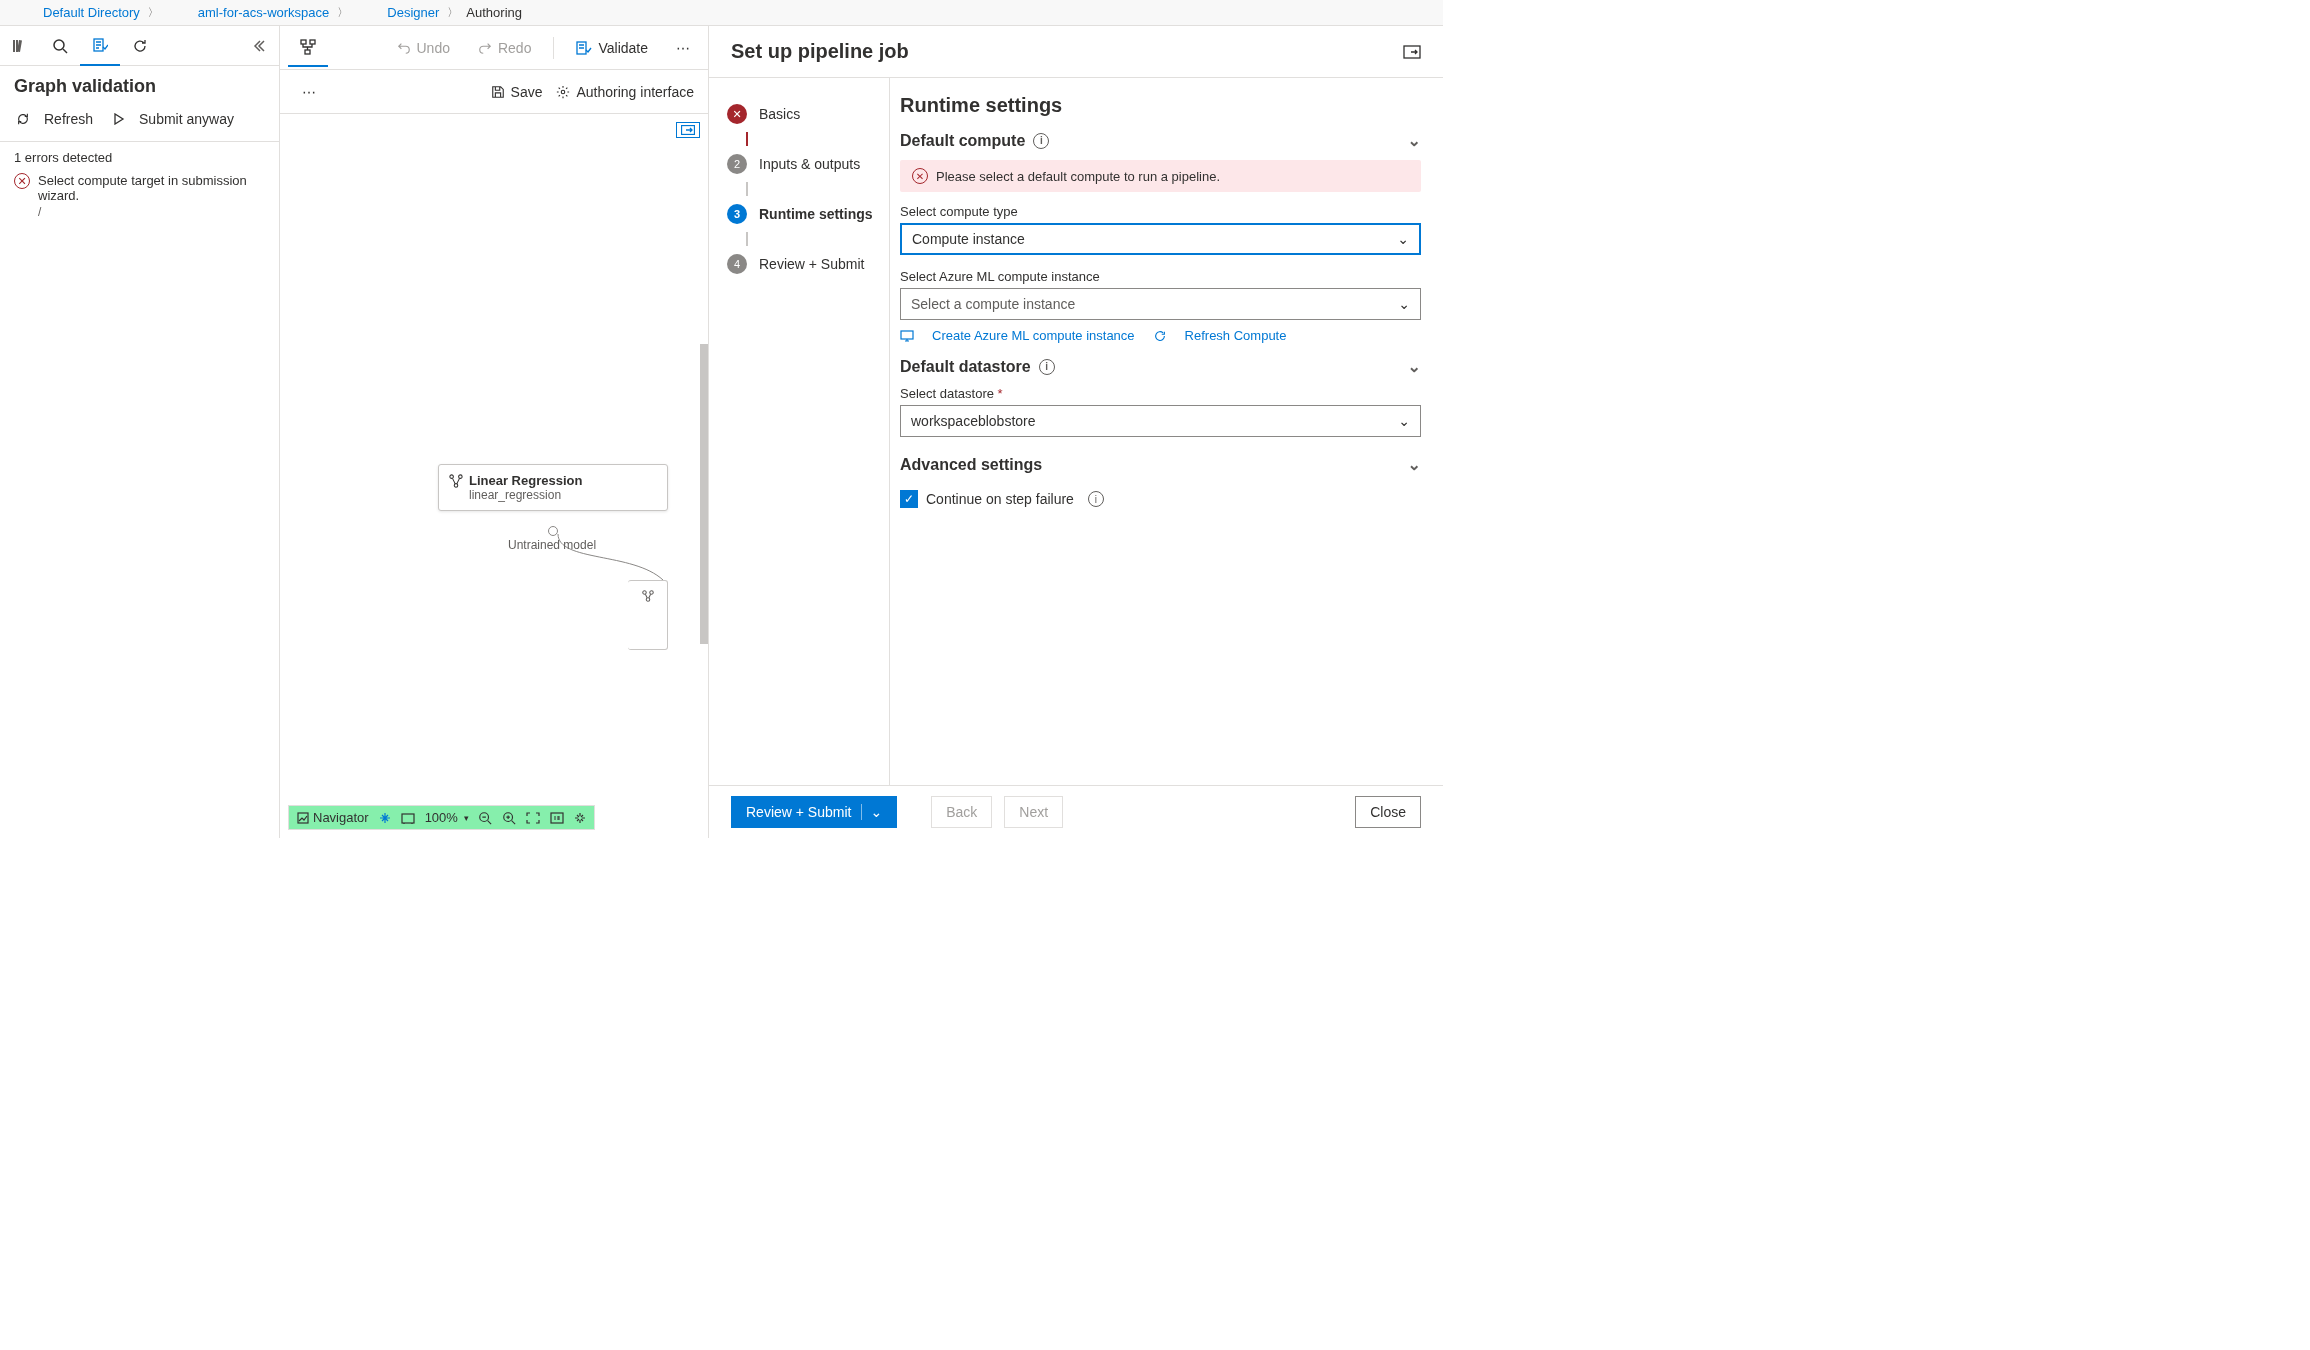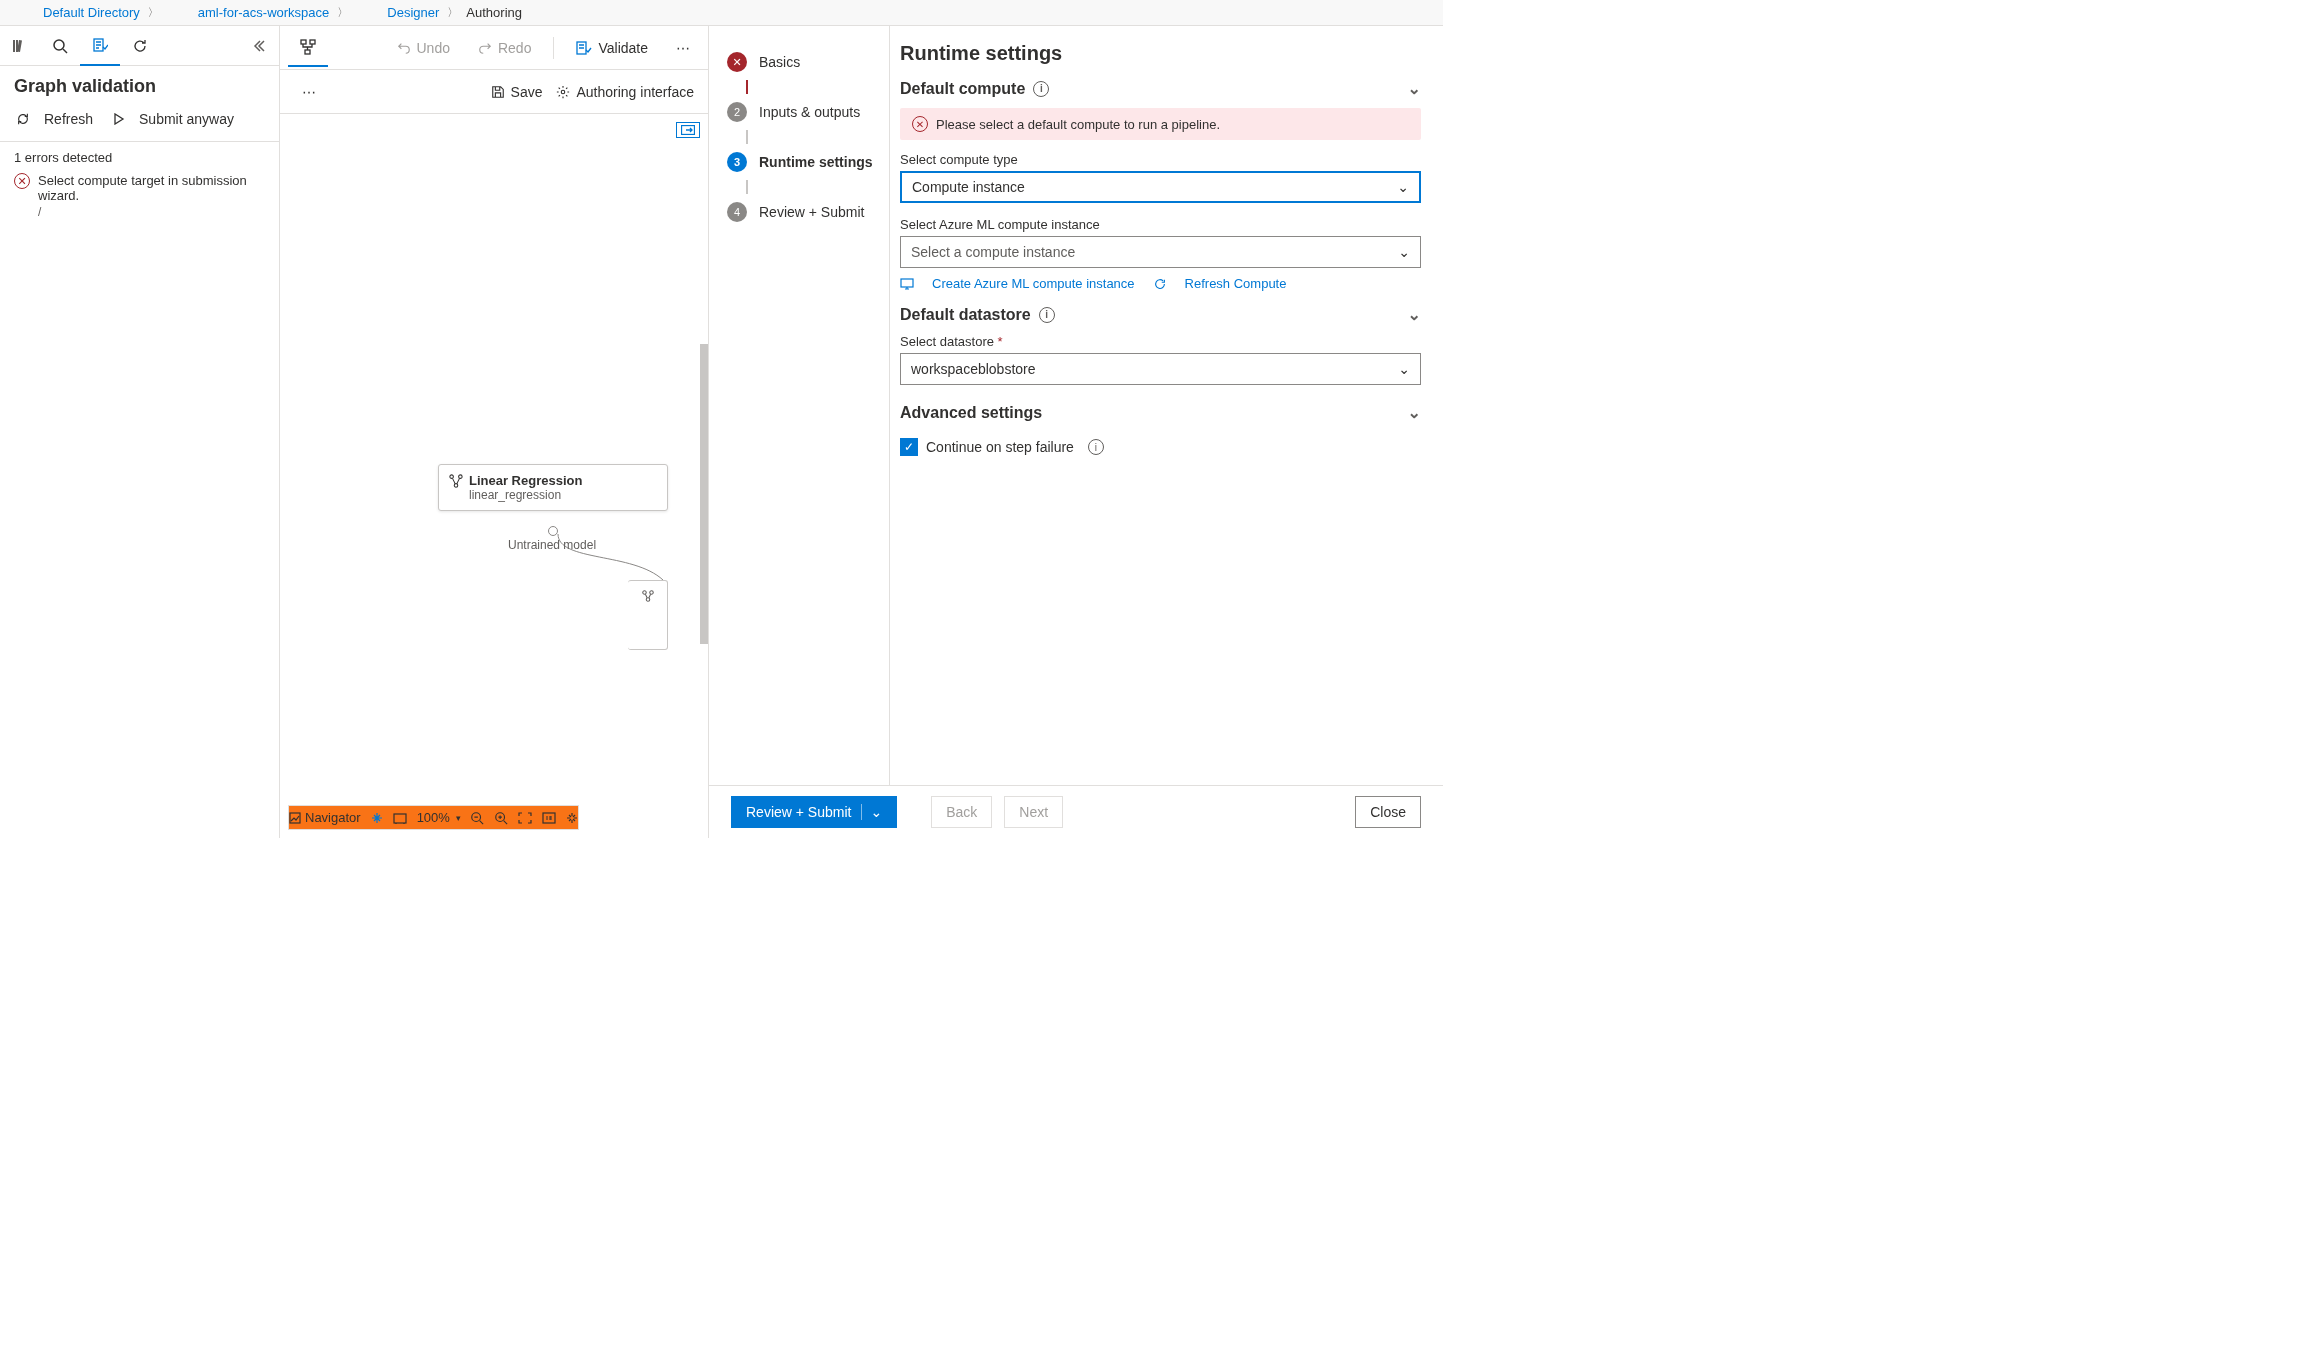--- a/index.html
+++ b/index.html
@@ -60,21 +60,21 @@
   .canvas{flex:1;position:relative;background:#fff;overflow:hidden;}
   .prop-toggle{position:absolute;top:8px;right:8px;border:1px solid var(--blue);color:var(--blue);padding:2px 4px;font-size:11px;cursor:pointer;}
   .node{position:absolute;left:158px;top:350px;width:230px;background:#fff;border:1px solid #c8c6c4;border-radius:3px;box-shadow:0 1px 3px rgba(0,0,0,.1);padding:8px 10px;}
   .node .ntitle{font-weight:600;font-size:13px;display:flex;align-items:center;gap:6px;}
   .node .nsub{font-size:12px;color:var(--muted);margin-left:20px;}
   .port{position:absolute;left:268px;top:412px;width:10px;height:10px;border:1px solid #8a8886;border-radius:50%;background:#fff;}
   .port-label{position:absolute;left:228px;top:424px;font-size:12px;color:var(--muted);}
   .node2{position:absolute;left:348px;top:466px;width:40px;height:70px;background:#fff;border:1px solid #c8c6c4;border-left:none;border-radius:3px;display:flex;align-items:flex-start;justify-content:center;padding-top:8px;}
   .wire{position:absolute;left:273px;top:418px;width:110px;height:50px;}
 
-  .navbar{position:absolute;bottom:8px;left:8px;display:flex;align-items:center;gap:10px;background:#f97316;border:1px solid var(--border);padding:4px 0;font-size:13px;}
+  .navbar{position:absolute;bottom:8px;left:8px;display:flex;align-items:center;gap:10px;background:#86efac;border:1px solid var(--border);padding:4px 8px;font-size:13px;}
   .navbar .nb{display:inline-flex;align-items:center;gap:4px;cursor:pointer;}
 
   
   .wizard{width:735px;border-left:1px solid var(--border);display:flex;flex-direction:column;}
   .whead{display:flex;align-items:center;justify-content:space-between;height:52px;padding:0 22px;border-bottom:1px solid var(--border);}
   .whead h2{margin:0;font-size:20px;font-weight:600;}
   .wbody{flex:1;display:flex;min-height:0;}
   .steps{width:180px;padding:18px 10px 10px 14px;}
   .step{display:flex;align-items:center;gap:12px;padding:8px 4px;font-size:14px;cursor:pointer;}
   .step .badge{width:20px;height:20px;border-radius:50%;display:flex;align-items:center;justify-content:center;font-size:11px;color:#fff;flex-shrink:0;}
@@ -314,20 +314,29 @@
         <span class="nb">
           <svg width="12" height="12" viewBox="0 0 12 12" fill="none" stroke="#323130" stroke-width="1.2">
               <path d="M6 1v3M6 8v3M1 6h3M8 6h3M3 3l2 2M9 9L7 7M3 9l2-2M9 3L7 5"></path>
             </svg>
         </span>
       </div>
     </div>
   </div>
 
   <div class="wizard">
+    <div class="whead">
+      <h2>Set up pipeline job</h2>
+      <span>
+        <svg width="18" height="14" viewBox="0 0 18 14" fill="none" stroke="#323130" stroke-width="1.3">
+            <rect x="1" y="1" width="16" height="12"></rect>
+            <path d="M8 7h6M12 5l2 2-2 2"></path>
+          </svg>
+      </span>
+    </div>
     <div class="wbody">
       <div class="steps">
         <div class="step">
           <span class="badge err">✕</span>
           <span>Basics</span>
         </div>
         <div class="step-line err"></div>
         <div class="step">
           <span class="badge num">2</span>
           <span>Inputs &amp; outputs</span>

